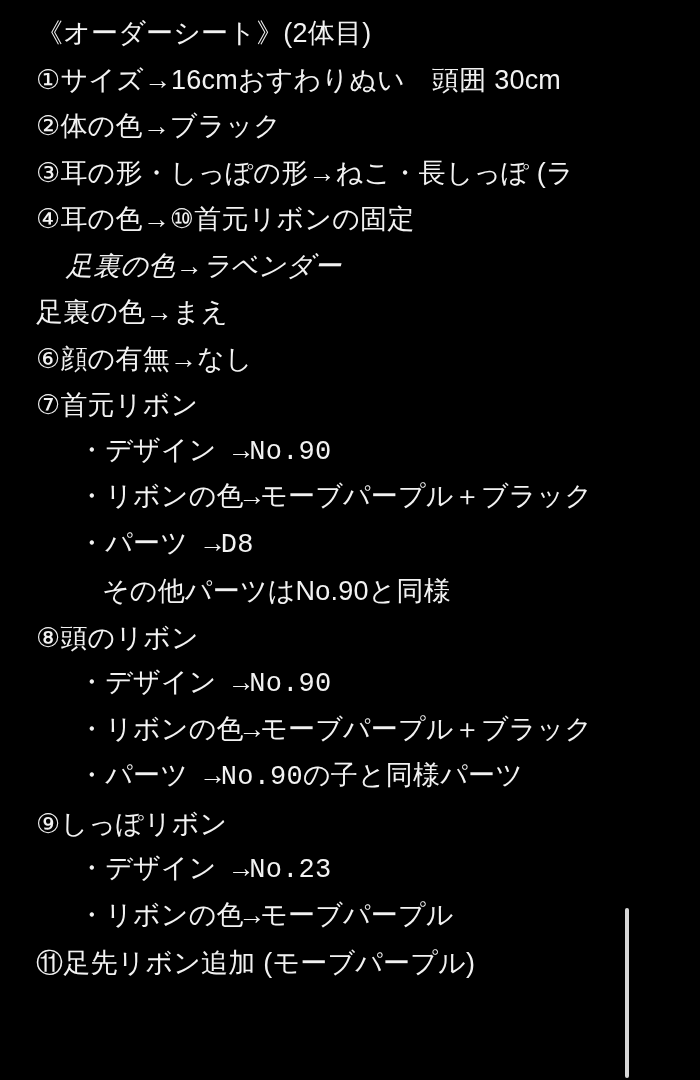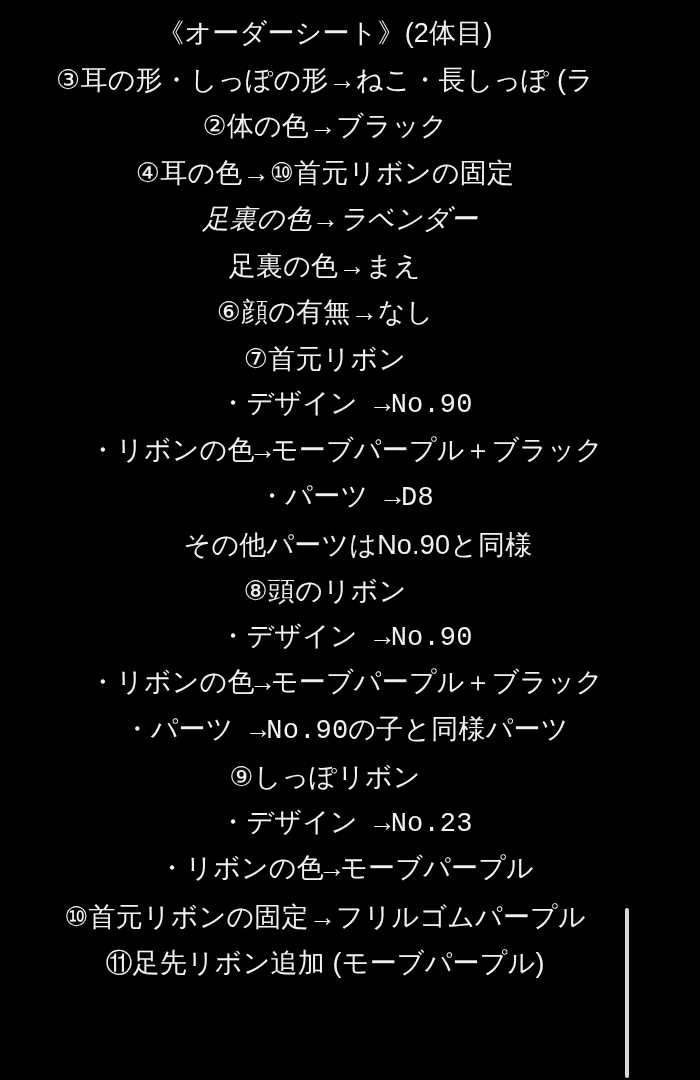--- a/index.html
+++ b/index.html
@@ -13,21 +13,20 @@
   body {
     font-family: "Liberation Sans", "DejaVu Sans", sans-serif;
     color: #ffffff;
   }
   #sheet {
     position: relative;
     width: 632px;
     height: 1080px;
     box-sizing: border-box;
     padding: 10px 18px 0 36px;
-    text-align: center;
   }
   .line {
     font-size: 27px;
     line-height: 46.5px;
     color: #f2f2f2;
     white-space: pre-wrap;
     letter-spacing: 0.2px;
   }
   .indent-1 { padding-left: 30px; font-style: italic; }
   .indent-2 { padding-left: 42px; font-family: Liberation Mono, monospace; }
@@ -41,35 +40,35 @@
     background: #d8d8d8;
     border-radius: 2px;
   }
 </style>
 </head>
 <body>
 
 <div id="sheet">
   <div id="lines">
       <div class="line">《オーダーシート》(2体目)</div>
+      <div class="line">①サイズ→16cmおすわりぬい　頭囲 30cm</div>
+      <div class="line">②体の色→ブラック</div>
       <div class="line">③耳の形・しっぽの形→ねこ・長しっぽ (ラ</div>
-      <div class="line">②体の色→ブラック</div>
       <div class="line">④耳の色→⑩首元リボンの固定</div>
       <div class="line indent-1">足裏の色→ラベンダー</div>
       <div class="line">足裏の色→まえ</div>
       <div class="line">⑥顔の有無→なし</div>
       <div class="line">⑦首元リボン</div>
       <div class="line indent-2">・デザイン →No.90</div>
       <div class="line indent-2">・リボンの色→モーブパープル＋ブラック</div>
       <div class="line indent-2">・パーツ →D8</div>
       <div class="line indent-3">その他パーツはNo.90と同様</div>
       <div class="line">⑧頭のリボン</div>
       <div class="line indent-2">・デザイン →No.90</div>
       <div class="line indent-2">・リボンの色→モーブパープル＋ブラック</div>
       <div class="line indent-2">・パーツ →No.90の子と同様パーツ</div>
       <div class="line">⑨しっぽリボン</div>
       <div class="line indent-2">・デザイン →No.23</div>
       <div class="line indent-2">・リボンの色→モーブパープル</div>
-      <div class="line">⑩首元リボンの固定→フリルゴムパープル</div>
       <div class="line">⑪足先リボン追加 (モーブパープル)</div>
     </div>
   <div class="scrollbar"></div>
 </div>
 
 </body></html>

